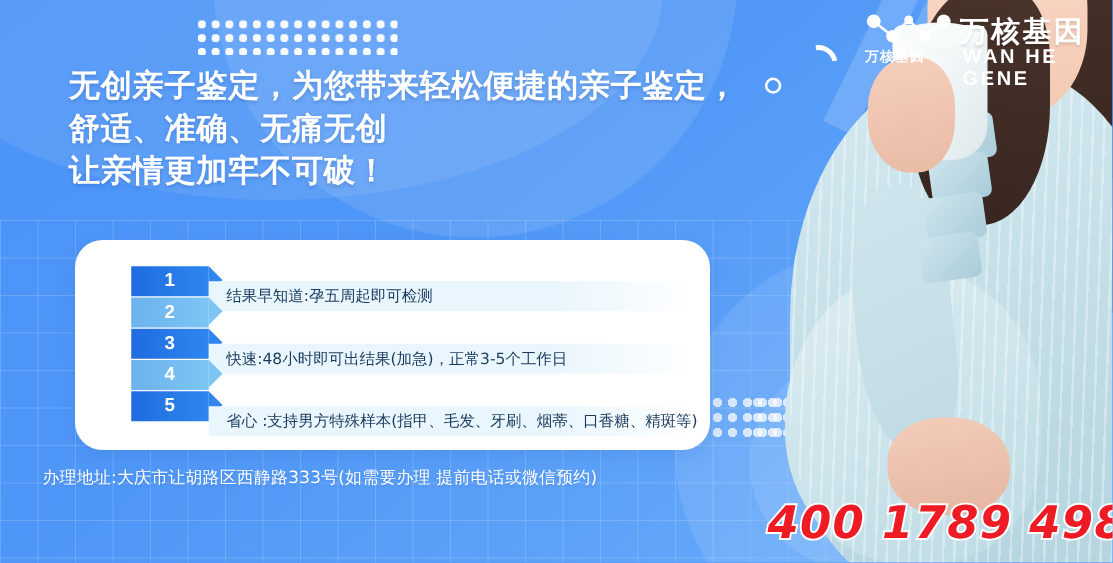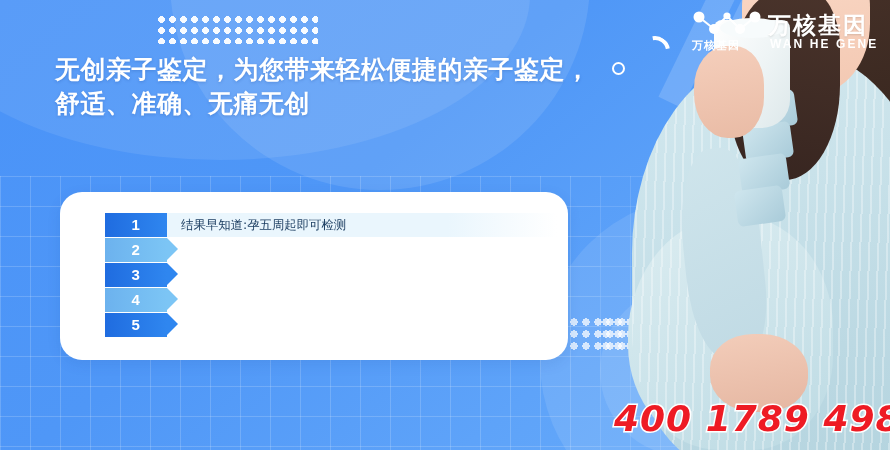--- a/index.html
+++ b/index.html
@@ -73,21 +73,21 @@
   .ph-ruffle i{position:absolute;left:0;width:48px;height:36px;
     background:linear-gradient(140deg,#cfe6ee 0%,#a9cbd9 100%);
     border-radius:6px;transform:rotate(-8deg);}
 
   
   .logo{position:absolute;left:690px;top:8px;width:195px;height:46px;}
   .mol{position:absolute;left:0;top:0;}
   .logo-sm{position:absolute;left:2px;top:30px;font-size:11px;font-weight:bold;color:#fff;letter-spacing:1px;}
   .logo-cn{position:absolute;left:78px;top:2px;font-size:23px;font-weight:bold;color:#fff;letter-spacing:2px;
     text-shadow:0 1px 2px rgba(0,0,0,.12);}
-  .logo-en{position:absolute;left:80px;top:29px;font-size:12px;font-weight:bold;color:#fff;letter-spacing:2.1px;}
+  .logo-en{position:absolute;left:80px;top:29px;font-size:16px;font-weight:bold;color:#fff;letter-spacing:2.1px;}
 
   
   .headline{position:absolute;left:55px;top:52px;width:590px;}
   .headline div{font-size:25px;font-weight:bold;color:#ffffff;line-height:34px;letter-spacing:.5px;
     text-shadow:0 1px 3px rgba(20,60,140,.25);white-space:nowrap;}
 
   
   .card{position:absolute;left:60px;top:192px;width:508px;height:168px;
     background:#ffffff;border-radius:22px;box-shadow:0 4px 14px rgba(20,60,140,.10);}
   .rows{position:absolute;left:45px;top:21px;width:452px;}
@@ -97,21 +97,21 @@
     letter-spacing:.5px;}
   .tag:after{content:"";position:absolute;right:-11px;top:0;width:0;height:0;
     border-top:11.7px solid transparent;border-bottom:11.8px solid transparent;}
   .row.dk .tag{background:linear-gradient(90deg,#1f6ce0 0%,#2f86ef 100%);}
   .row.dk .tag:after{border-left:11px solid #2f86ef;}
   .row.lt .tag{background:linear-gradient(90deg,#6cb2ee 0%,#7cc5f5 100%);}
   .row.lt .tag:after{border-left:11px solid #7cc5f5;}
   .txt{position:absolute;left:62px;top:0;right:0;height:23.5px;line-height:23.5px;
     padding-left:14px;font-size:12.4px;color:#183a5e;white-space:nowrap;
     font-family:"DejaVu Sans","Liberation Sans",sans-serif;}
-  .row.dk .txt{background:linear-gradient(90deg,#eaf6fd 0%,#eaf6fd 72%,#ffffff 100%);}
+  .row.dk .txt{background:linear-gradient(90deg,#eaf6fd 0%,#eaf6fd 72%,#ffffff 100%);margin-top:12px;}
   .row.lt .txt{background:linear-gradient(90deg,#d8edfb 0%,#dbeffb 72%,#ffffff 100%);}
 
   
   .addr{position:absolute;left:34px;top:373px;font-size:13.5px;color:#ffffff;letter-spacing:.2px;
     font-family:"DejaVu Sans","Liberation Sans",sans-serif;
     text-shadow:0 1px 2px rgba(20,60,140,.22);white-space:nowrap;}
   .phone{position:absolute;left:614px;top:398px;font-size:36px;font-weight:bold;font-style:italic;
     color:#ee1b24;letter-spacing:1px;
     -webkit-text-stroke:3px #ffffff;paint-order:stroke fill;
     font-family:"DejaVu Sans","Liberation Sans",sans-serif;white-space:nowrap;}
@@ -174,38 +174,42 @@
       <circle cx="65" cy="9" r="5.5" fill="#fff"></circle>
     </svg>
     <div class="logo-sm">万核基因</div>
     <div class="logo-cn">万核基因</div>
     <div class="logo-en">WAN HE GENE</div>
   </div>
 
   <div class="headline">
     <div>无创亲子鉴定，为您带来轻松便捷的亲子鉴定，</div>
     <div>舒适、准确、无痛无创</div>
+    <div>让亲情更加牢不可破！</div>
   </div>
 
   <div class="card">
     <div class="rows">
       <div class="row dk">
         <div class="tag">1</div>
         <div class="txt">结果早知道:孕五周起即可检测</div>
       </div>
       <div class="row lt">
         <div class="tag">2</div>
       </div>
       <div class="row dk">
         <div class="tag">3</div>
+        <div class="txt">快速:48小时即可出结果(加急)，正常3-5个工作日</div>
       </div>
       <div class="row lt">
         <div class="tag">4</div>
       </div>
       <div class="row dk">
         <div class="tag">5</div>
+        <div class="txt">省心 :支持男方特殊样本(指甲、毛发、牙刷、烟蒂、口香糖、精斑等)</div>
       </div>
     </div>
   </div>
 
+  <div class="addr">办理地址:大庆市让胡路区西静路333号(如需要办理 提前电话或微信预约)</div>
   <div class="phone">400 1789 498</div>
 
 </div>
 
 </body></html>

